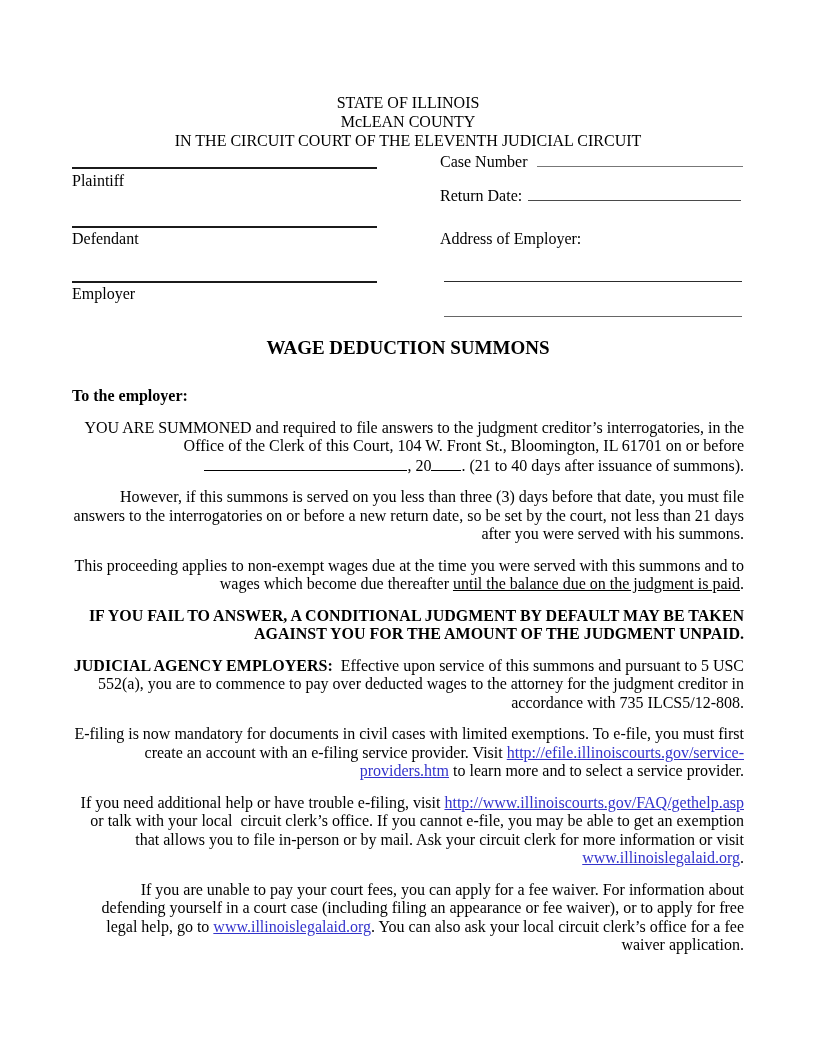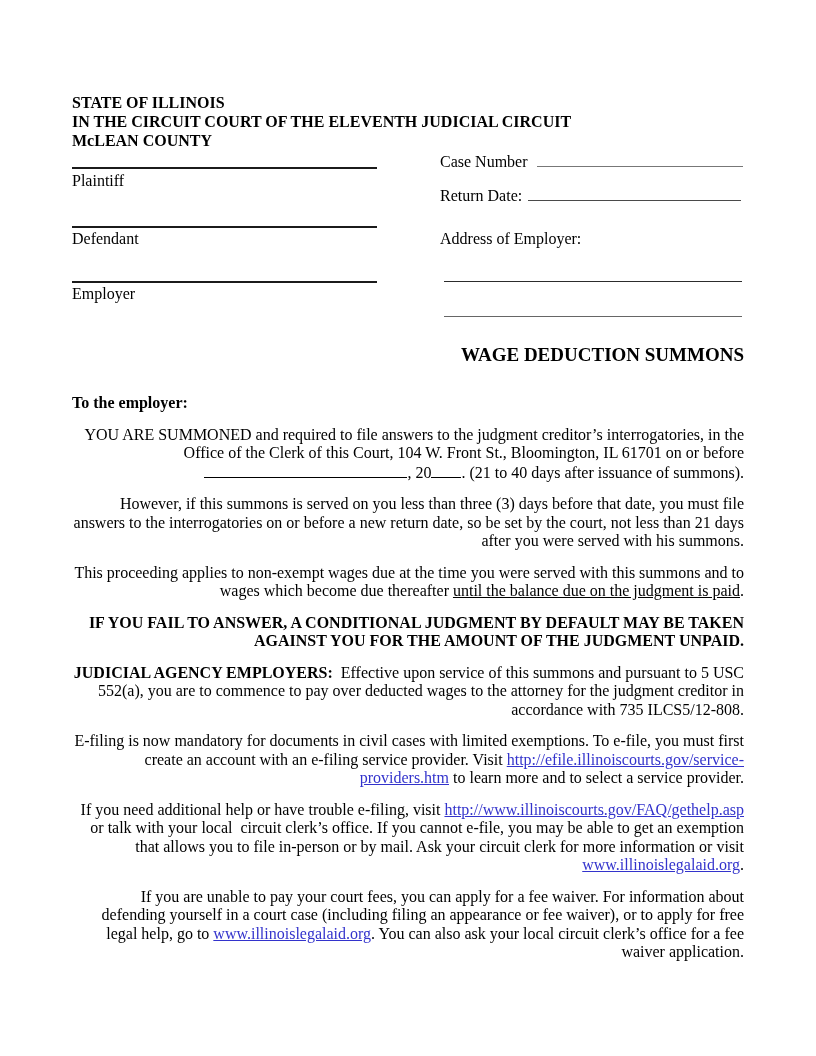--- a/index.html
+++ b/index.html
@@ -13,21 +13,21 @@
     font-family: "Liberation Serif", "DejaVu Serif", serif;
     font-size: 16px;
     line-height: 18.5px;
     color: #000000;
     overflow: hidden;
   }
   .page {
     padding: 94px 72px 0 72px;
   }
   
-  .court-header { text-align: left; font-weight: bold; }
+  .court-header { text-align: center; }
   .court-header div { line-height: 18.8px; }
 
   
   .fields {
     position: relative;
     height: 185px;
     margin-top: 1px;
   }
   .field-line {
     position: absolute;
@@ -60,25 +60,24 @@
     left: 372px;
     width: 298px;
     height: 0;
     border-bottom: 1.5px solid #555;
   }
   .addr-line.a1 { top: 130px; border-color: #2c2c2c; }
   .addr-line.a2 { top: 165px; border-color: #666; }
 
   
   .doc-title {
-    text-align: right;
+    text-align: center;
     font-weight: bold;
     font-size: 19px;
     line-height: 24px;
-    margin-top: 7px;
   }
 
   
   .body-text { margin-top: 27px; }
   .to-heading { font-weight: bold; }
   p.para {
     margin-top: 13px;
     white-space: pre-wrap;
     text-align: right;
   }
@@ -91,22 +90,22 @@
   }
   .para .inline-blank { border-bottom: 1.2px solid #000; height: 15px; }
 </style>
 </head>
 <body>
 
 <div class="page">
 
   <div class="court-header">
     <div>STATE OF ILLINOIS</div>
+    <div>McLEAN COUNTY</div>
     <div>IN THE CIRCUIT COURT OF THE ELEVENTH JUDICIAL CIRCUIT</div>
-    <div>McLEAN COUNTY</div>
   </div>
 
   <section class="fields">
     <div class="field-line l1"></div>
     <div class="flabel plaintiff">Plaintiff</div>
 
     <div class="field-line l2"></div>
     <div class="flabel defendant">Defendant</div>
 
     <div class="field-line l3"></div>

